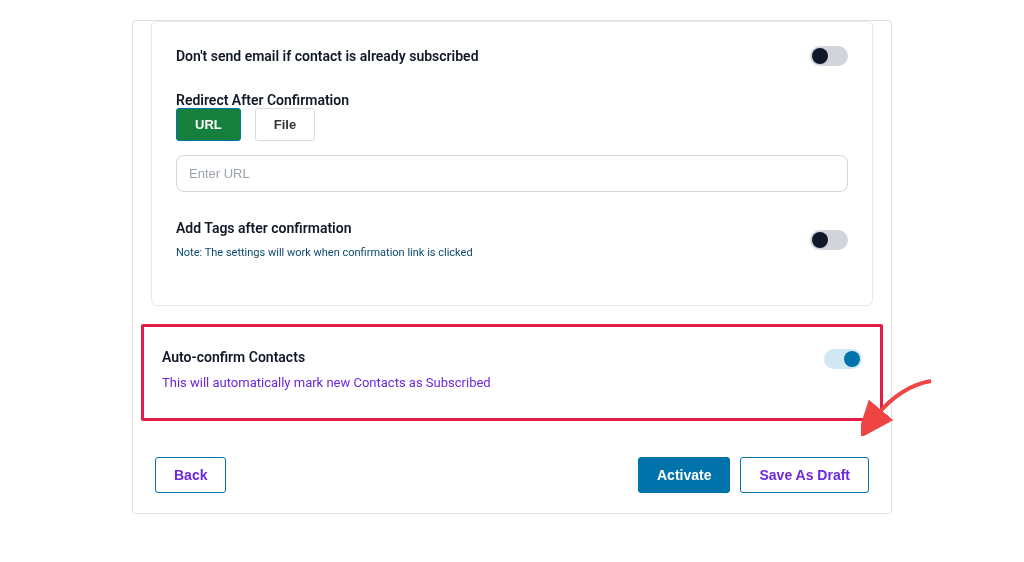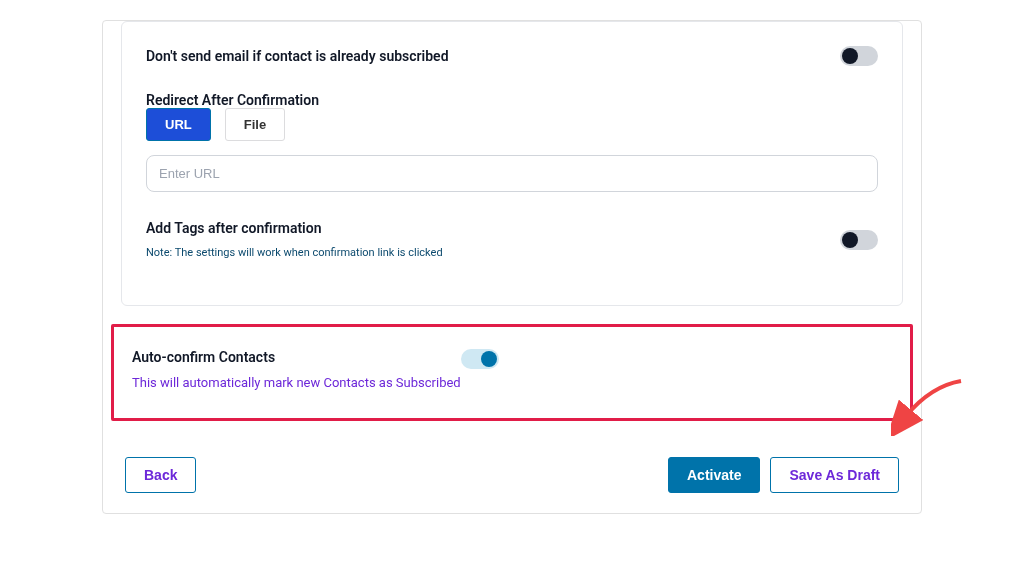--- a/index.html
+++ b/index.html
@@ -2,21 +2,21 @@
 <html><head>
   <meta charset="utf-8">
   <style>
     * { box-sizing: border-box; margin: 0; padding: 0; }
     body {
       font-family: -apple-system, BlinkMacSystemFont, "Segoe UI", Roboto, Helvetica, Arial, sans-serif;
       background: #fff;
       padding: 20px 0;
     }
     .main-container {
-      width: 820px;
+      width: 760px;
       margin: 0 auto;
       background: #fff;
       border: 1px solid #e0e0e0;
       border-radius: 4px;
       padding: 0;
       position: relative;
     }
     .inner-card {
       margin: 0 18px 18px 18px;
       border: 1px solid #e5e7eb;
@@ -87,21 +87,21 @@
       padding: 8px 18px;
       font-size: 13px;
       font-weight: 600;
       border: 1px solid #dcdcde;
       background: #fff;
       color: #333;
       cursor: pointer;
       border-radius: 3px;
     }
     .tab-btn.active {
-      background: #1d4ed8;
+      background: #15803d;
       color: #fff;
       border-color: #0073aa;
     }
     .tab-btn + .tab-btn {
       margin-left: 14px;
     }
     .url-input {
       width: 100%;
       padding: 10px 12px;
       font-size: 13px;
@@ -120,20 +120,21 @@
     .highlight-box {
       margin: 18px 8px 18px 8px;
       border: 3px solid #e11d48;
       padding: 22px 18px 28px 18px;
       position: relative;
       border-radius: 2px;
     }
     .highlight-inner {
       display: flex;
       align-items: flex-start;
+      justify-content: space-between;
     }
     .highlight-title {
       font-weight: 600;
       font-size: 14px;
       color: #111827;
       margin-bottom: 10px;
     }
     .highlight-desc {
       font-size: 13px;
       color: #6d28d9;

